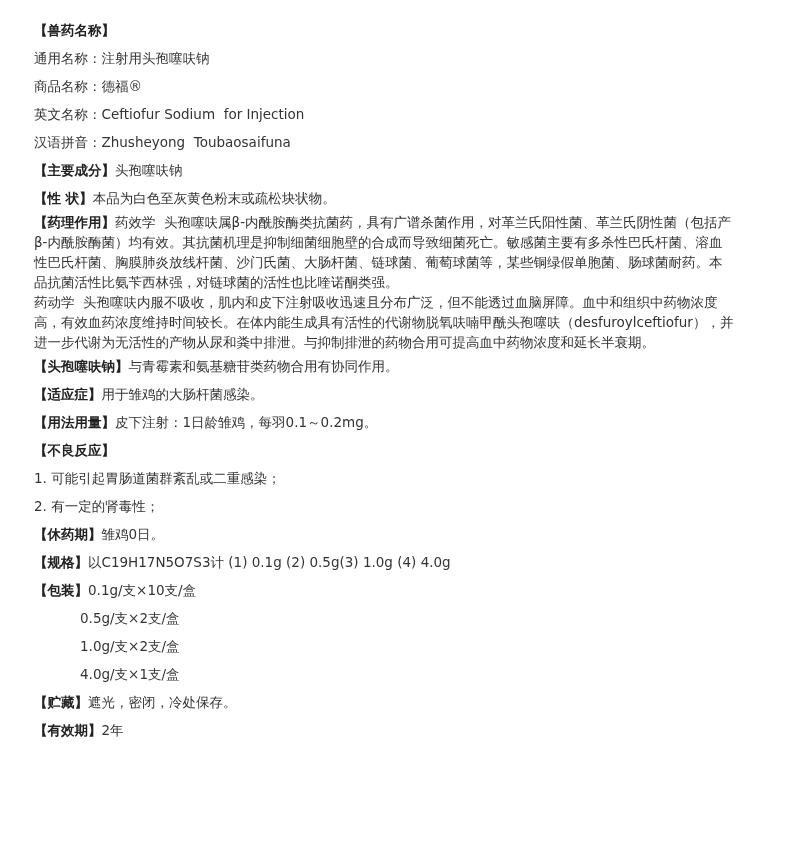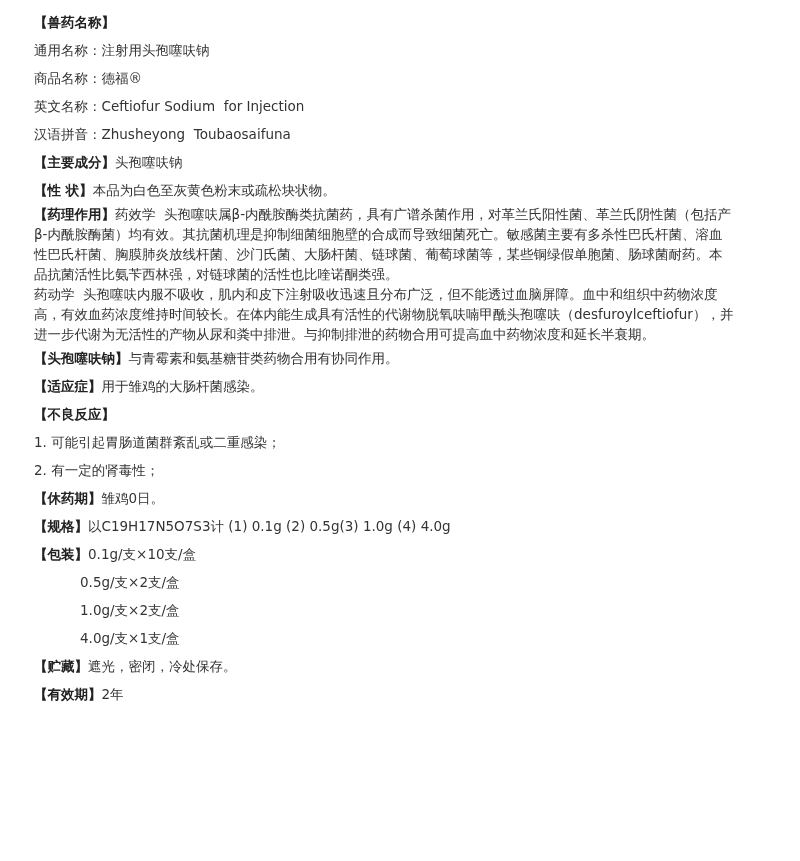--- a/index.html
+++ b/index.html
@@ -1,21 +1,21 @@
 <!DOCTYPE html>
 <html><head>
   <meta charset="utf-8">
   <style>
     html, body { margin: 0; padding: 0; background: #ffffff; }
     body {
       width: 800px; height: 861px; overflow: hidden;
       font-family: "DejaVu Sans", "Liberation Sans", sans-serif;
       font-size: 13.5px; color: #333333;
     }
-    .doc { padding: 8px 0 0 34px; width: 740px; }
+    .doc { padding: 16px 0 0 34px; width: 740px; }
     .line { line-height: 28px; height: 28px; white-space: nowrap; }
     .para { line-height: 20px; white-space: normal; width: 700px; }
     .hd { font-weight: bold; color: #222222; }
     .indent { padding-left: 46px; }
   </style>
 </head>
 <body>
 
 <div class="doc">
   <div class="line hd">【兽药名称】</div>
@@ -25,20 +25,21 @@
   <div class="line"><span>汉语拼音：</span><span style="white-space:pre">Zhusheyong  Toubaosaifuna</span></div>
 
   <div class="line"><span class="hd">【主要成分】</span><span>头孢噻呋钠</span></div>
   <div class="line"><span class="hd">【性 状】</span><span>本品为白色至灰黄色粉末或疏松块状物。</span></div>
 
   <div class="para"><span class="hd">【药理作用】</span><span style="white-space:pre-wrap">药效学  头孢噻呋属β-内酰胺酶类抗菌药，具有广谱杀菌作用，对革兰氏阳性菌、革兰氏阴性菌（包括产β-内酰胺酶菌）均有效。其抗菌机理是抑制细菌细胞壁的合成而导致细菌死亡。敏感菌主要有多杀性巴氏杆菌、溶血性巴氏杆菌、胸膜肺炎放线杆菌、沙门氏菌、大肠杆菌、链球菌、葡萄球菌等，某些铜绿假单胞菌、肠球菌耐药。本品抗菌活性比氨苄西林强，对链球菌的活性也比喹诺酮类强。</span></div>
   <div class="para" style="white-space:pre-wrap">药动学  头孢噻呋内服不吸收，肌内和皮下注射吸收迅速且分布广泛，但不能透过血脑屏障。血中和组织中药物浓度高，有效血药浓度维持时间较长。在体内能生成具有活性的代谢物脱氧呋喃甲酰头孢噻呋（desfuroylceftiofur），并进一步代谢为无活性的产物从尿和粪中排泄。与抑制排泄的药物合用可提高血中药物浓度和延长半衰期。</div>
 
   <div class="line"><span class="hd">【头孢噻呋钠】</span><span>与青霉素和氨基糖苷类药物合用有协同作用。</span></div>
   <div class="line"><span class="hd">【适应症】</span><span>用于雏鸡的大肠杆菌感染。</span></div>
+  <div class="line"><span class="hd">【用法用量】</span><span>皮下注射：1日龄雏鸡，每羽0.1～0.2mg。</span></div>
   <div class="line hd">【不良反应】</div>
   <div class="line">1. 可能引起胃肠道菌群紊乱或二重感染；</div>
   <div class="line">2. 有一定的肾毒性；</div>
   <div class="line"><span class="hd">【休药期】</span><span>雏鸡0日。</span></div>
   <div class="line"><span class="hd">【规格】</span><span>以C19H17N5O7S3计 (1) 0.1g (2) 0.5g(3) 1.0g (4) 4.0g</span></div>
   <div class="line"><span class="hd">【包装】</span><span>0.1g/支×10支/盒</span></div>
   <div class="line indent">0.5g/支×2支/盒</div>
   <div class="line indent">1.0g/支×2支/盒</div>
   <div class="line indent">4.0g/支×1支/盒</div>
   <div class="line"><span class="hd">【贮藏】</span><span>遮光，密闭，冷处保存。</span></div>

